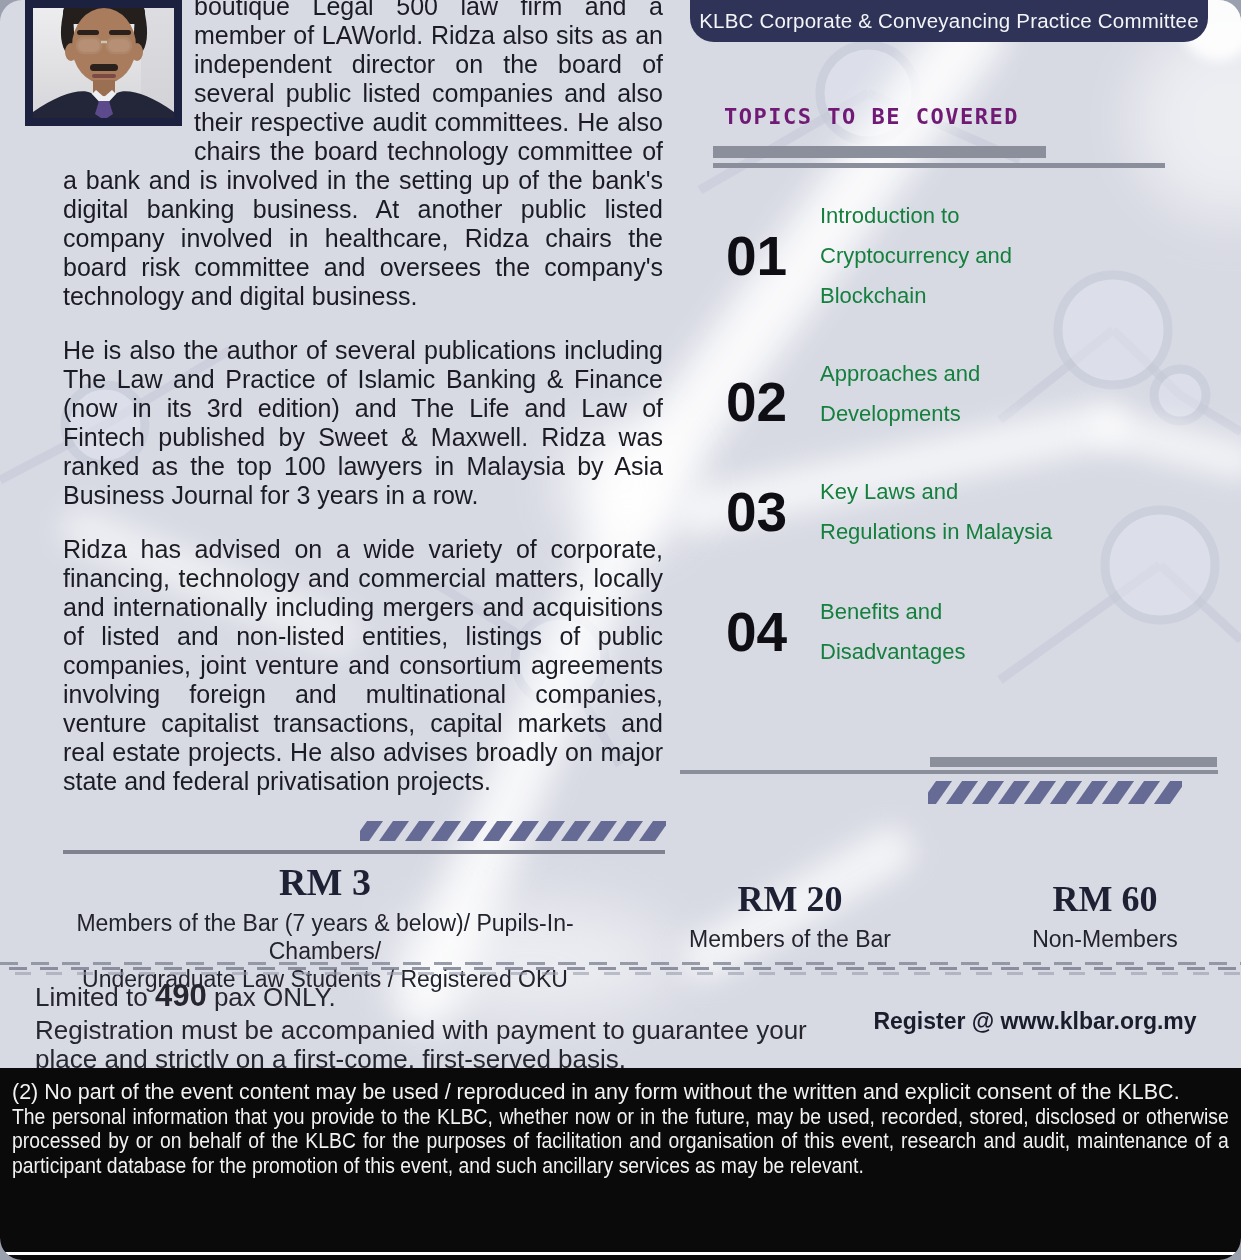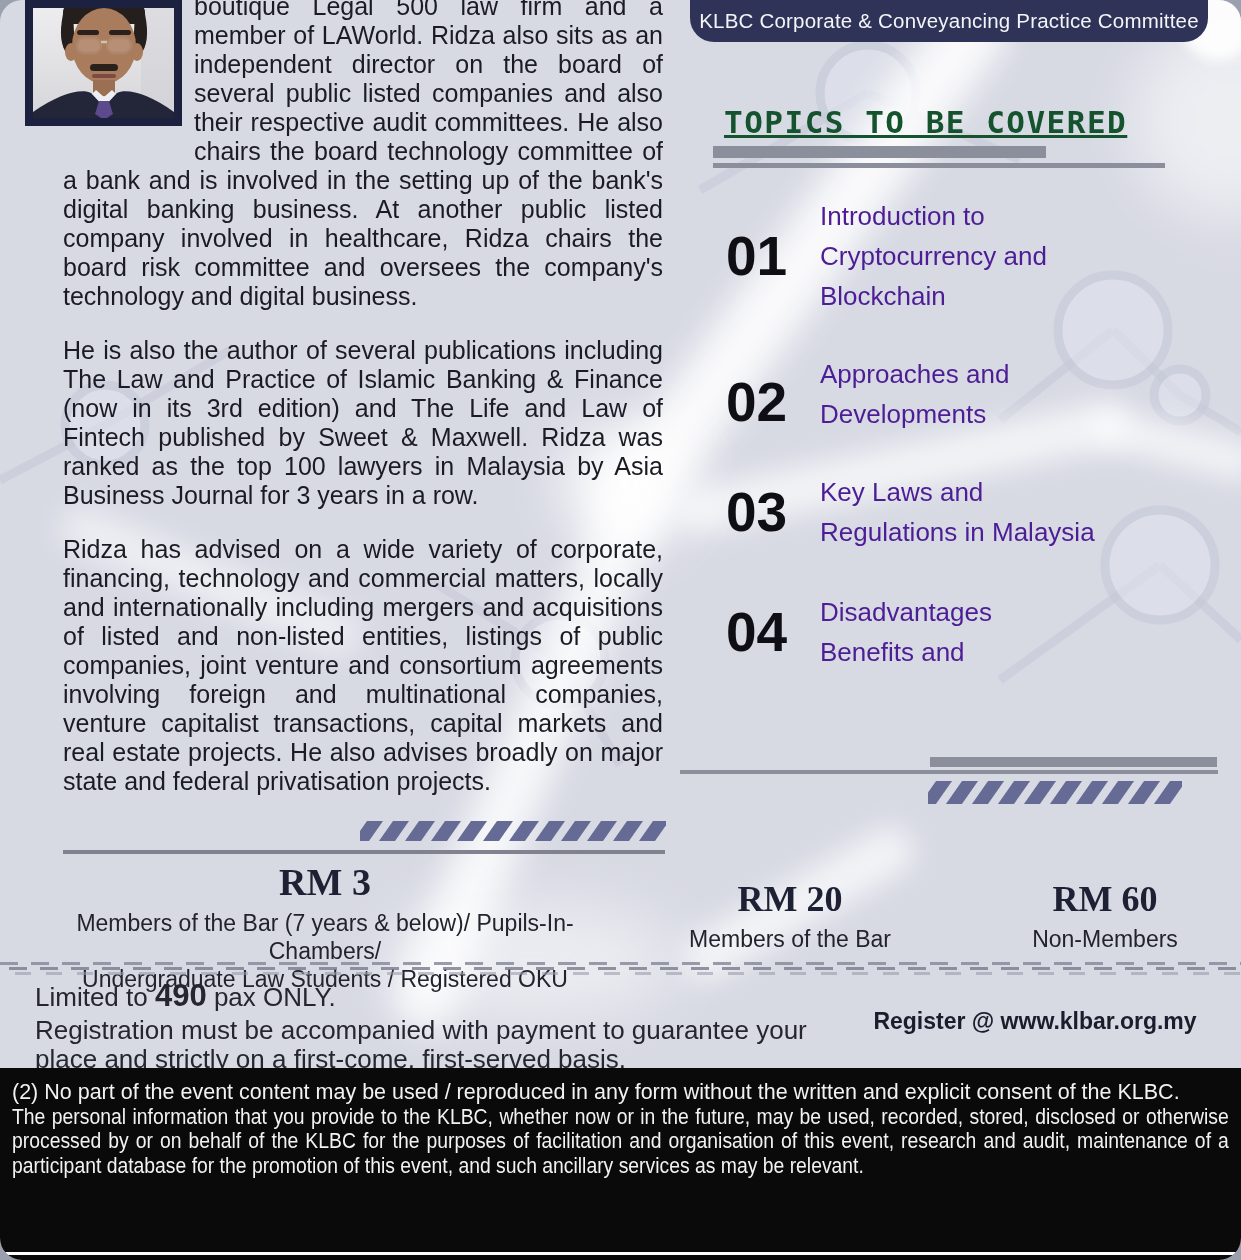--- a/index.html
+++ b/index.html
@@ -57,28 +57,28 @@
   .banner{
     position:absolute;left:690px;top:-34px;width:518px;height:76px;
     background:#2f3357;border-radius:24px;
     display:flex;align-items:flex-end;justify-content:center;
     padding-bottom:9px;box-sizing:border-box;
   }
   .banner span{color:#f4f5f9;font-size:20.5px;letter-spacing:.2px;}
   .topics-title{
     position:absolute;left:724px;top:104px;
     font-family:"DejaVu Sans Mono", monospace;font-weight:bold;
-    font-size:31px;letter-spacing:1.5px;color:#14532d;text-decoration:underline;
+    font-size:22px;letter-spacing:1.5px;color:#701a75;
   }
   .tbar1{position:absolute;left:713px;top:146px;width:333px;height:12px;background:#8b8e9b;}
   .tbar2{position:absolute;left:713px;top:163px;width:452px;height:5px;background:#8b8e9b;}
 
   .topic{position:absolute;left:726px;display:flex;align-items:center;gap:30px;}
   .topic .t-num{font-size:55px;font-weight:bold;color:#0e0e14;width:64px;flex:0 0 auto;}
-  .topic .t-text{font-size:26px;line-height:40px;color:#4c1d95;}
+  .topic .t-text{font-size:22px;line-height:40px;color:#15803d;}
   .topic .t-text span{display:block;}
   .topic-1{top:196px;}
   .topic-2{top:354px;align-items:flex-end;}
   .topic-3{top:472px;}
   .topic-4{top:592px;}
 
   
   .dashed-sep{position:absolute;left:0;top:962px;width:1241px;height:14px;}
   .dashed-sep b{display:block;height:3px;}
   .dashed-sep .r1{background:repeating-linear-gradient(90deg,#888c9b 0 18px,transparent 18px 31px);opacity:.85;}
@@ -235,22 +235,22 @@
   <div class="topic topic-3">
     <div class="t-num">03</div>
     <div class="t-text">
       <span>Key Laws and</span>
       <span>Regulations in Malaysia</span>
     </div>
   </div>
   <div class="topic topic-4">
     <div class="t-num">04</div>
     <div class="t-text">
+      <span>Benefits and</span>
       <span>Disadvantages</span>
-      <span>Benefits and</span>
     </div>
   </div>
 
   <div class="bar-right-thick"></div>
   <div class="rule rule-right"></div>
   <div class="hatch hatch-right">
     <i></i>
       <i></i>
       <i></i>
       <i></i>

